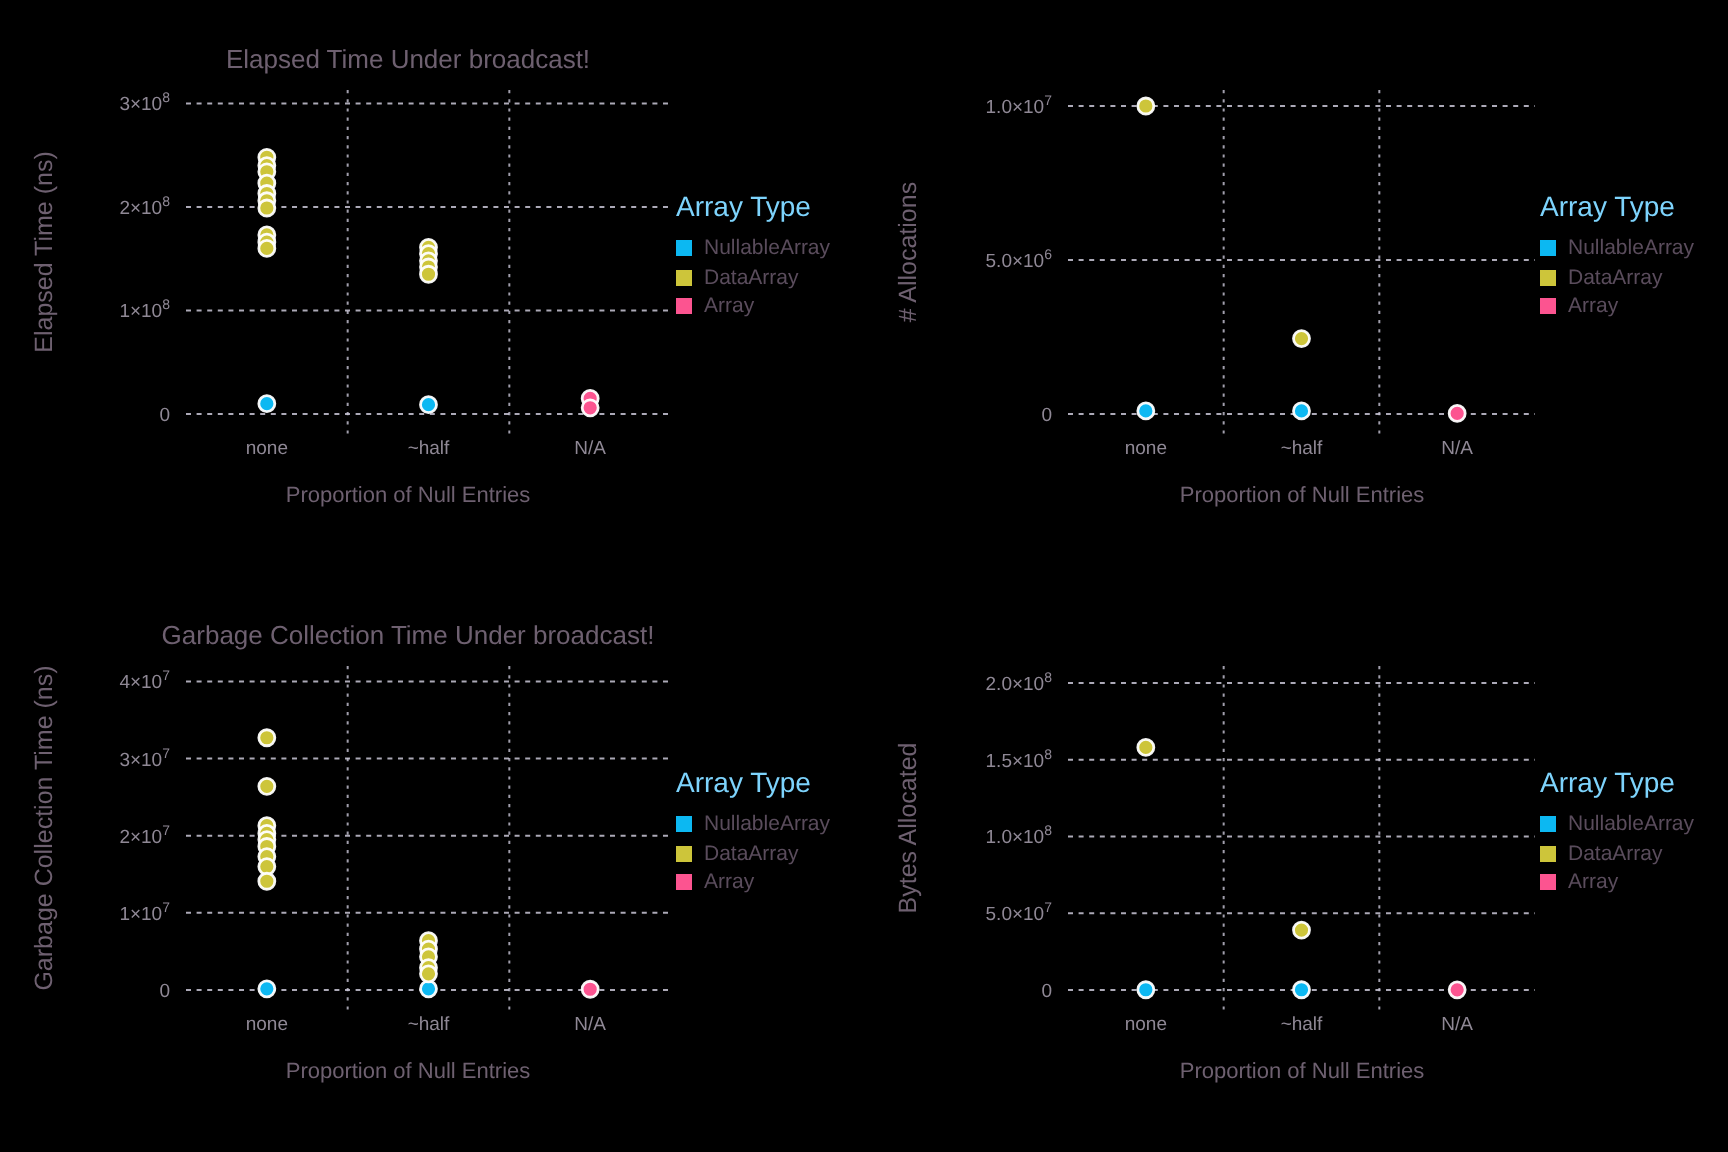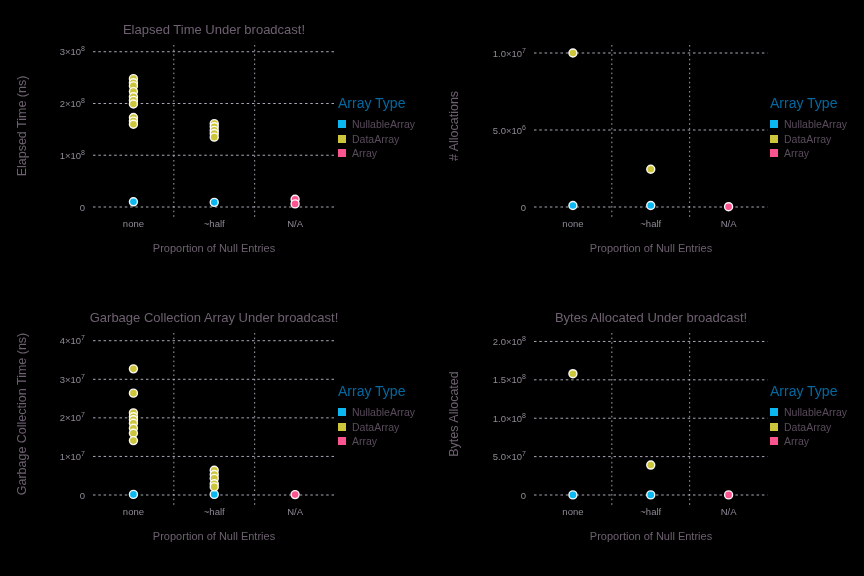--- a/index.html
+++ b/index.html
@@ -6,28 +6,28 @@
   body{width:864px;height:576px;position:relative;overflow:hidden;
        font-family:"Liberation Sans",sans-serif;}
   .panel{position:absolute;width:432px;height:288px;}
   .chart-title{position:absolute;top:22px;transform:translateX(-50%);
        font-size:13px;color:#6e6070;white-space:nowrap;}
   .x-label{position:absolute;top:242px;transform:translateX(-50%);
        font-size:11px;color:#6e6070;white-space:nowrap;}
   .y-label{position:absolute;left:22px;top:126px;
        transform:translate(-50%,-50%) rotate(-90deg);
        font-size:12.5px;color:#6e6070;white-space:nowrap;}
-  .cl{left:214px;} .cr{left:219px;}
+  .cl{left:204px;} .cr{left:219px;}
   svg.plot{position:absolute;left:0;top:0;}
   .hgrid{stroke:#cac7d8;stroke-width:1;stroke-dasharray:2.5 2.8;opacity:.85;}
   .vgrid{stroke:#cac7d8;stroke-width:1;stroke-dasharray:1.6 3;opacity:.8;}
   .ytick,.xtick{fill:#8f8895;font-size:9.5px;font-family:"Liberation Sans",sans-serif;}
   .pt{stroke:rgba(255,255,255,.95);stroke-width:1.4;}
   .legend{position:absolute;left:338px;top:95px;}
-  .legend-title{font-size:14px;color:#0369a1;margin-bottom:6px;white-space:nowrap;}
+  .legend-title{font-size:14px;color:#7dd3fc;margin-bottom:6px;white-space:nowrap;}
   .legend-item{display:flex;align-items:center;height:14.5px;}
   .legend-swatch{width:8px;height:8px;flex:0 0 8px;margin-right:6px;}
   .legend-label{font-size:10.5px;color:#5a4c5c;white-space:nowrap;}
 </style>
 </head>
 <body>
 
 <div class="panel" style="left:0;top:0">
   <svg class="plot" width="432" height="288">
       <line x1="93" x2="335.5" y1="207" y2="207" class="hgrid"></line>
@@ -149,21 +149,21 @@
       <circle cx="133.41666666666666" cy="140.27142857142857" r="4" fill="#cdc53a" class="pt"></circle>
       <circle cx="133.41666666666666" cy="145.28571428571428" r="4" fill="#cdc53a" class="pt"></circle>
       <circle cx="133.41666666666666" cy="152.61428571428573" r="4" fill="#cdc53a" class="pt"></circle>
       <circle cx="214.25" cy="182.31428571428572" r="4" fill="#cdc53a" class="pt"></circle>
       <circle cx="214.25" cy="186.55714285714285" r="4" fill="#cdc53a" class="pt"></circle>
       <circle cx="214.25" cy="190.4142857142857" r="4" fill="#cdc53a" class="pt"></circle>
       <circle cx="214.25" cy="195.81428571428572" r="4" fill="#cdc53a" class="pt"></circle>
       <circle cx="214.25" cy="198.9" r="4" fill="#cdc53a" class="pt"></circle>
       <circle cx="295.08333333333337" cy="206.61428571428573" r="4" fill="#fc5490" class="pt"></circle>
     </svg>
-  <div class="chart-title cl">Garbage Collection Array Under broadcast!</div>
+  <div class="chart-title cl">Garbage Collection Time Under broadcast!</div>
   <div class="y-label">Garbage Collection Time (ns)</div>
   <div class="x-label cl">Proportion of Null Entries</div>
   <div class="legend">
     <div class="legend-title">Array Type</div>
     <div class="legend-item">
       <span class="legend-swatch" style="background: rgb(12, 184, 242);"></span>
       <span class="legend-label">NullableArray</span>
     </div>
     <div class="legend-item">
       <span class="legend-swatch" style="background: rgb(205, 197, 58);"></span>
@@ -192,21 +192,20 @@
       <line x1="257.66666666666663" x2="257.66666666666663" y1="45" y2="219" class="vgrid"></line>
       <text x="140.91666666666666" y="227" class="xtick" text-anchor="middle">none</text>
       <text x="218.75" y="227" class="xtick" text-anchor="middle">~half</text>
       <text x="296.58333333333337" y="227" class="xtick" text-anchor="middle">N/A</text>
       <circle cx="140.91666666666666" cy="206.88483412322276" r="4" fill="#0cb8f2" class="pt"></circle>
       <circle cx="218.75" cy="206.88483412322276" r="4" fill="#0cb8f2" class="pt"></circle>
       <circle cx="140.91666666666666" cy="85.69194312796209" r="4" fill="#cdc53a" class="pt"></circle>
       <circle cx="218.75" cy="177.0568720379147" r="4" fill="#cdc53a" class="pt"></circle>
       <circle cx="296.58333333333337" cy="206.92322274881516" r="4" fill="#fc5490" class="pt"></circle>
     </svg>
-  <div class="chart-title cr">Bytes Allocated Under broadcast!</div>
   <div class="y-label">Bytes Allocated</div>
   <div class="x-label cr">Proportion of Null Entries</div>
   <div class="legend">
     <div class="legend-title">Array Type</div>
     <div class="legend-item">
       <span class="legend-swatch" style="background: rgb(12, 184, 242);"></span>
       <span class="legend-label">NullableArray</span>
     </div>
     <div class="legend-item">
       <span class="legend-swatch" style="background: rgb(205, 197, 58);"></span>

